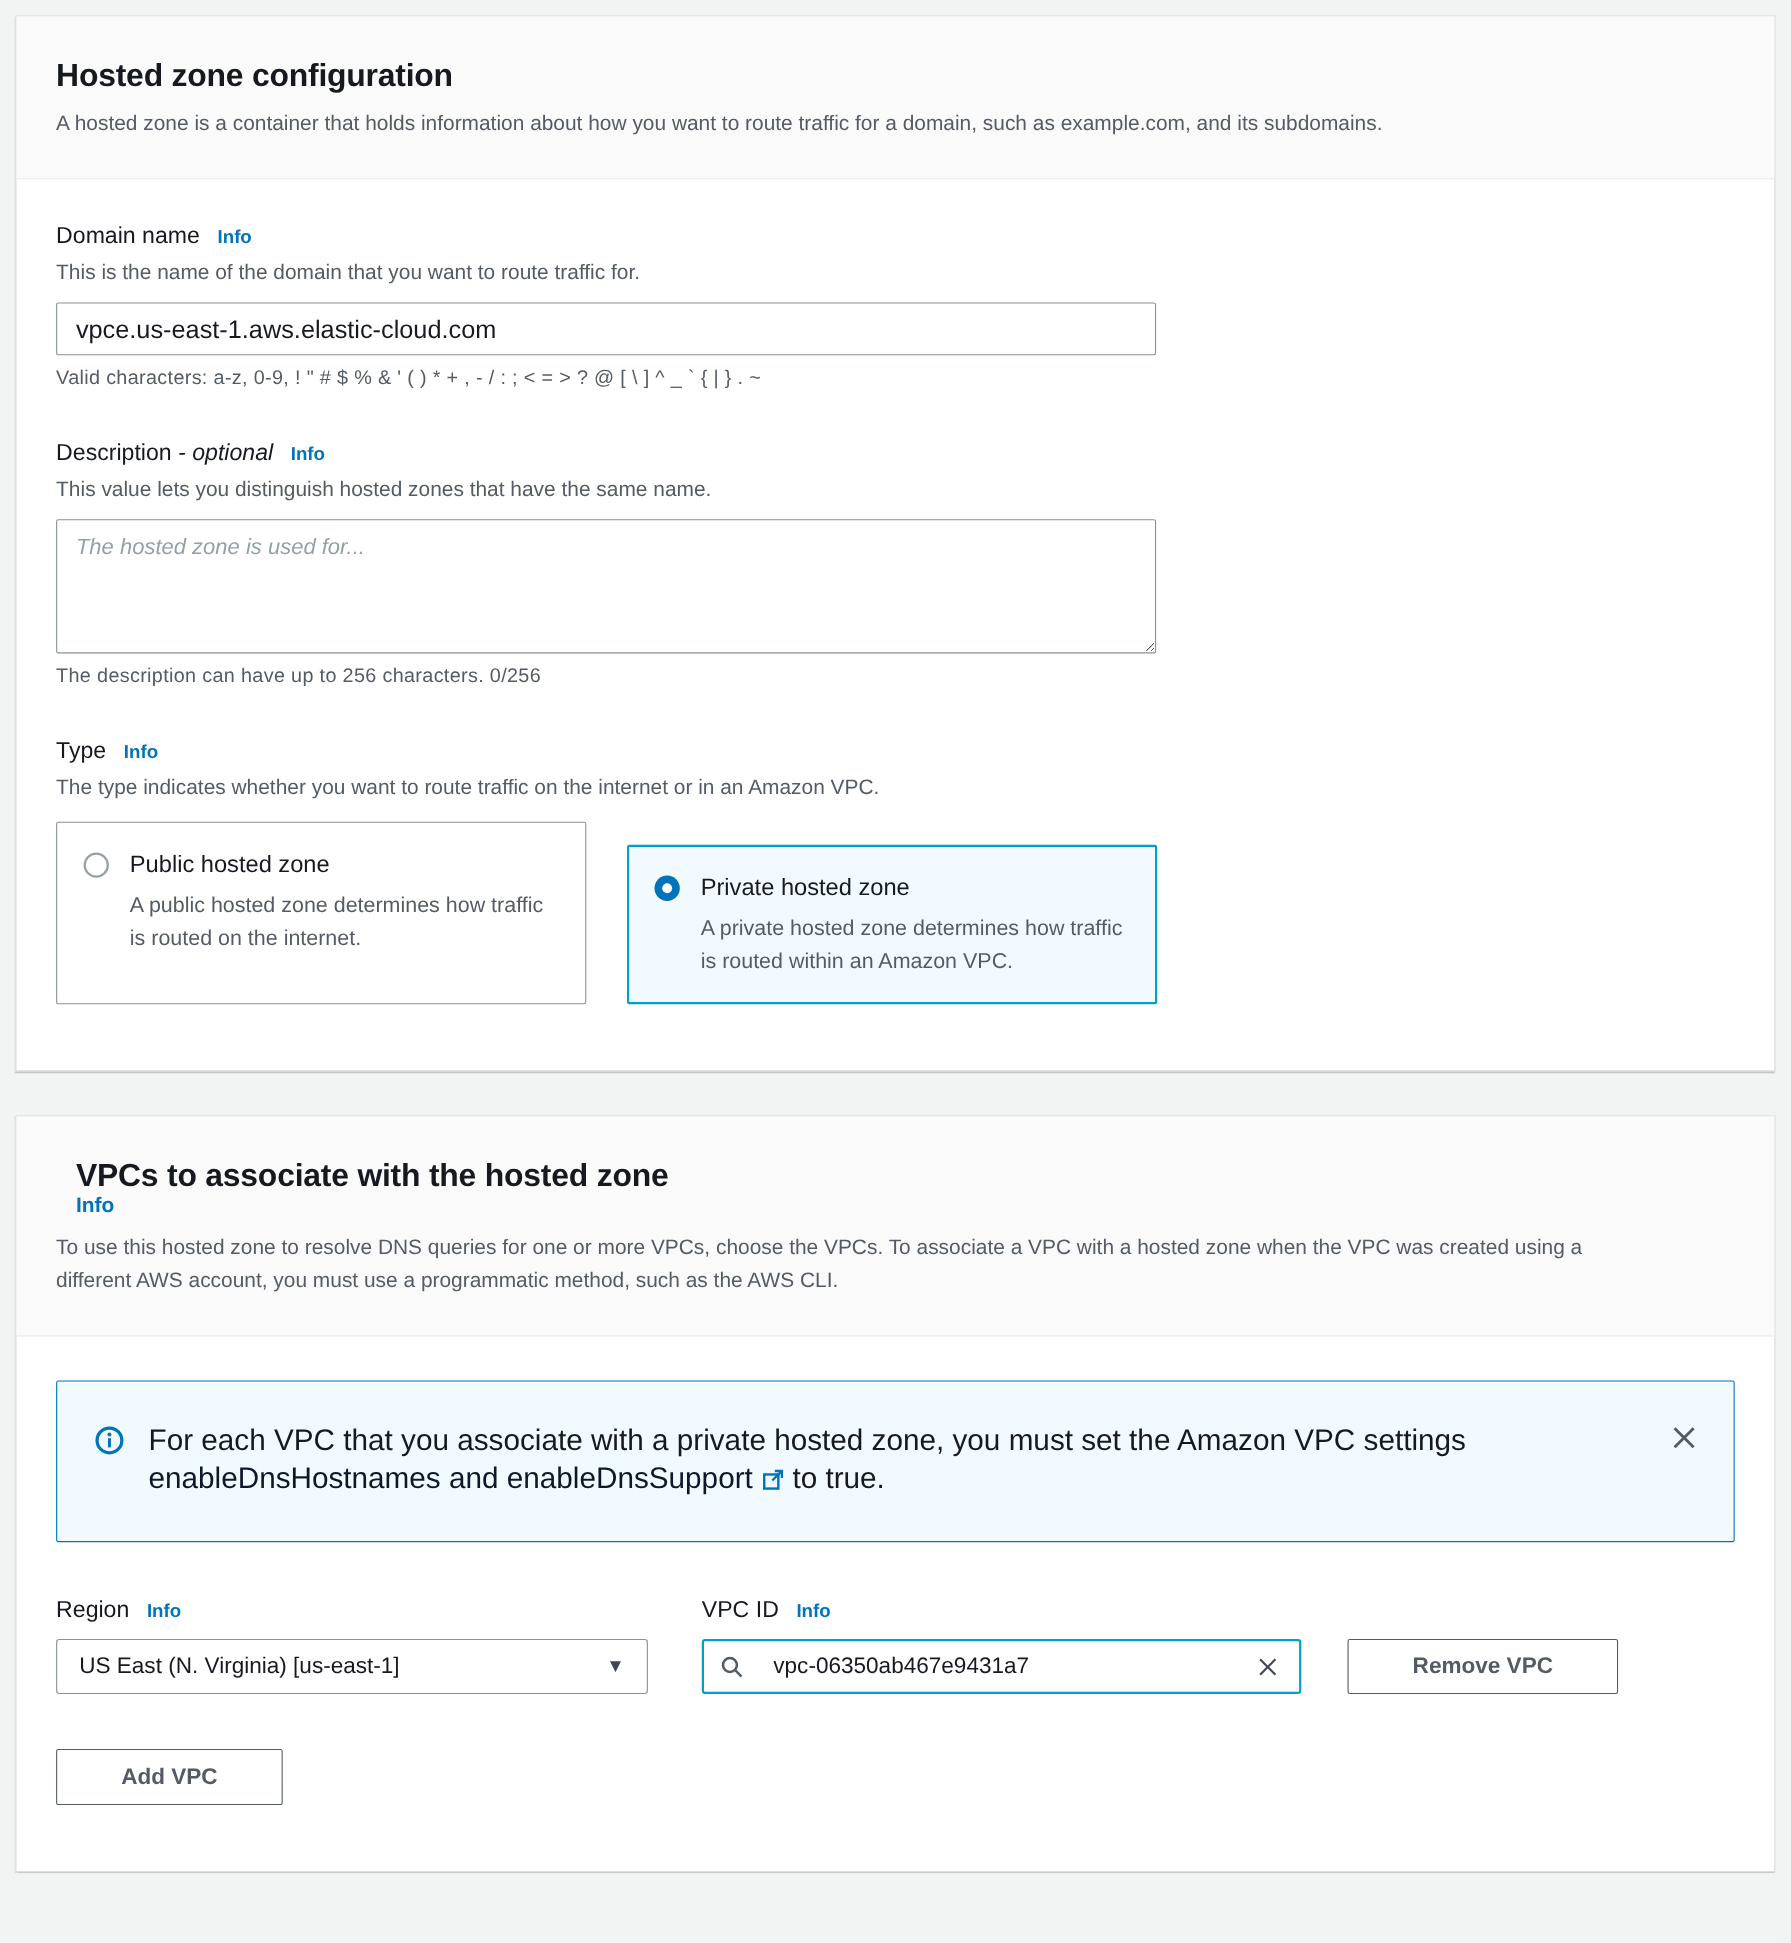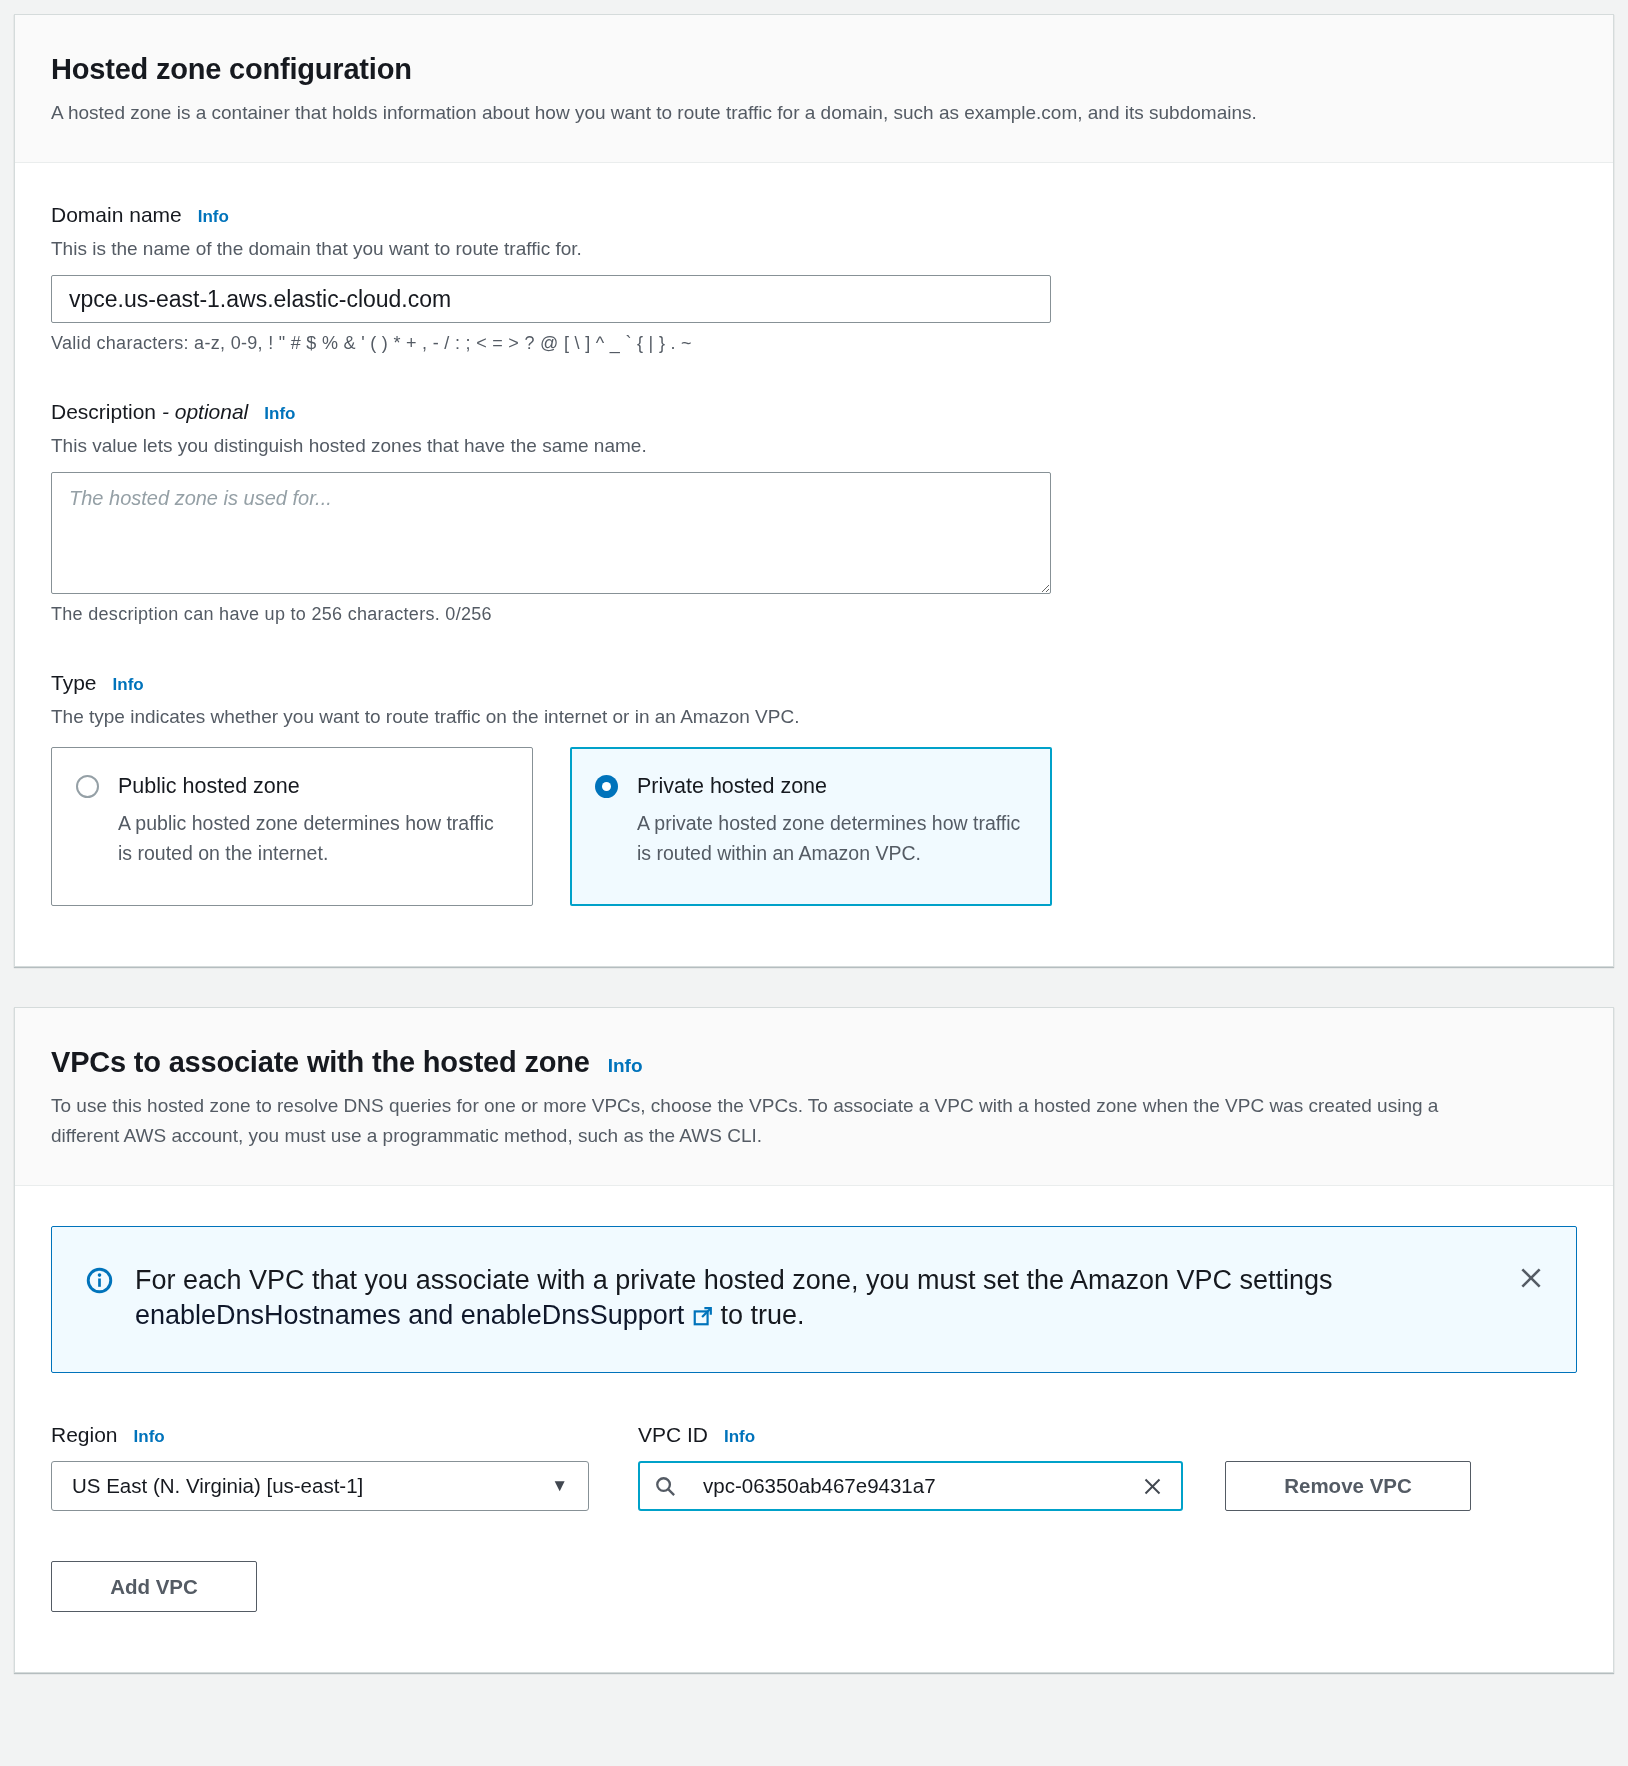--- a/index.html
+++ b/index.html
@@ -23,21 +23,21 @@
     background: #fafafa;
     border-bottom: 1px solid #eaeded;
     padding: 38px 36px 34px;
   }
   .panel-title {
     font-size: 29px;
     font-weight: 700;
     color: #16191f;
     letter-spacing: -0.2px;
   }
-  .panel-title-row { display: flex; align-items: baseline; }
+  .panel-title-row { display: flex; align-items: baseline; flex-direction: column; }
   .panel-desc {
     margin-top: 12px;
     font-size: 19px;
     line-height: 30px;
     color: #545b64;
     max-width: 1460px;
   }
   .panel-body { padding: 40px 36px 60px; }
 
   .info-link {
@@ -102,21 +102,22 @@
     min-height: 136px;
     background: #fff;
     border: 1px solid #879196;
     border-radius: 2px;
     padding: 26px 24px 28px;
     cursor: pointer;
   }
   .card.selected {
     border: 2px solid #00a1c9;
     background: #f1faff;
-    padding: 25px 23px 36px;
+    padding: 25px 23px 22px;
+    margin-top: 21px;
   }
   .card-title-row { display: flex; align-items: center; }
   .radio {
     width: 23px; height: 23px;
     border-radius: 50%;
     border: 2px solid #95a0a6;
     background: #fff;
     flex: none;
   }
   .radio.checked {

